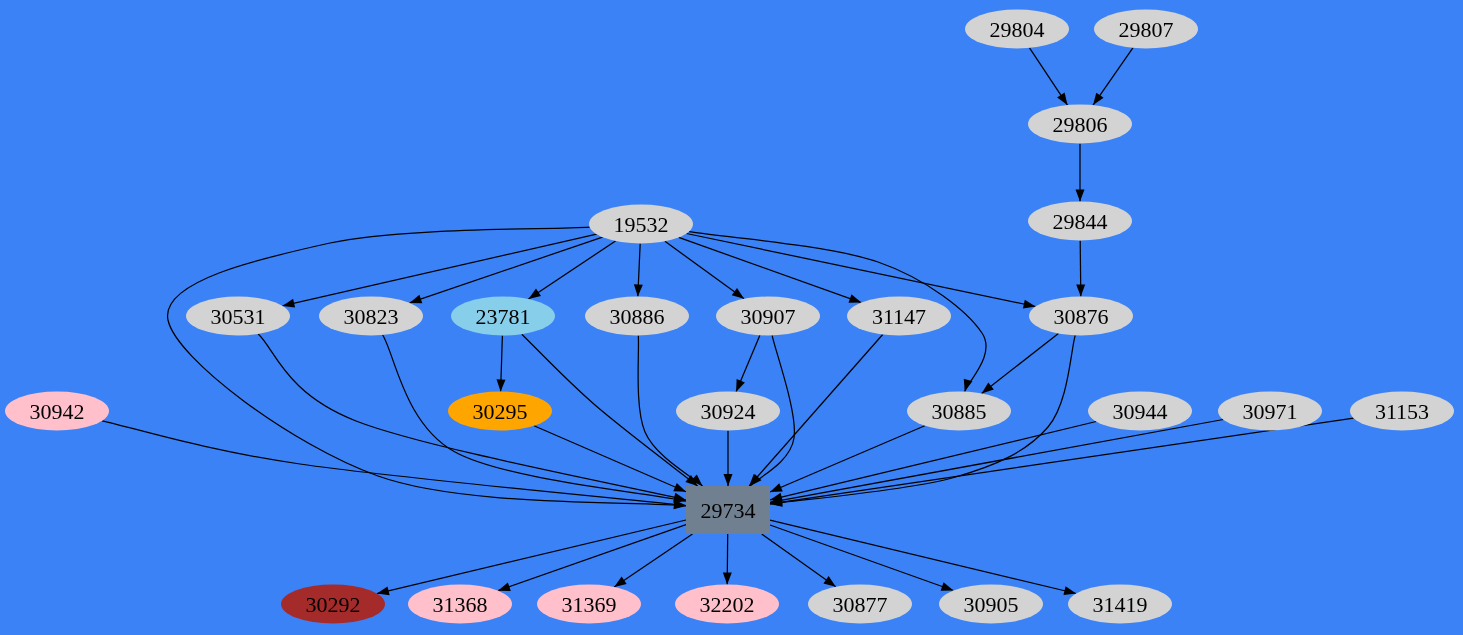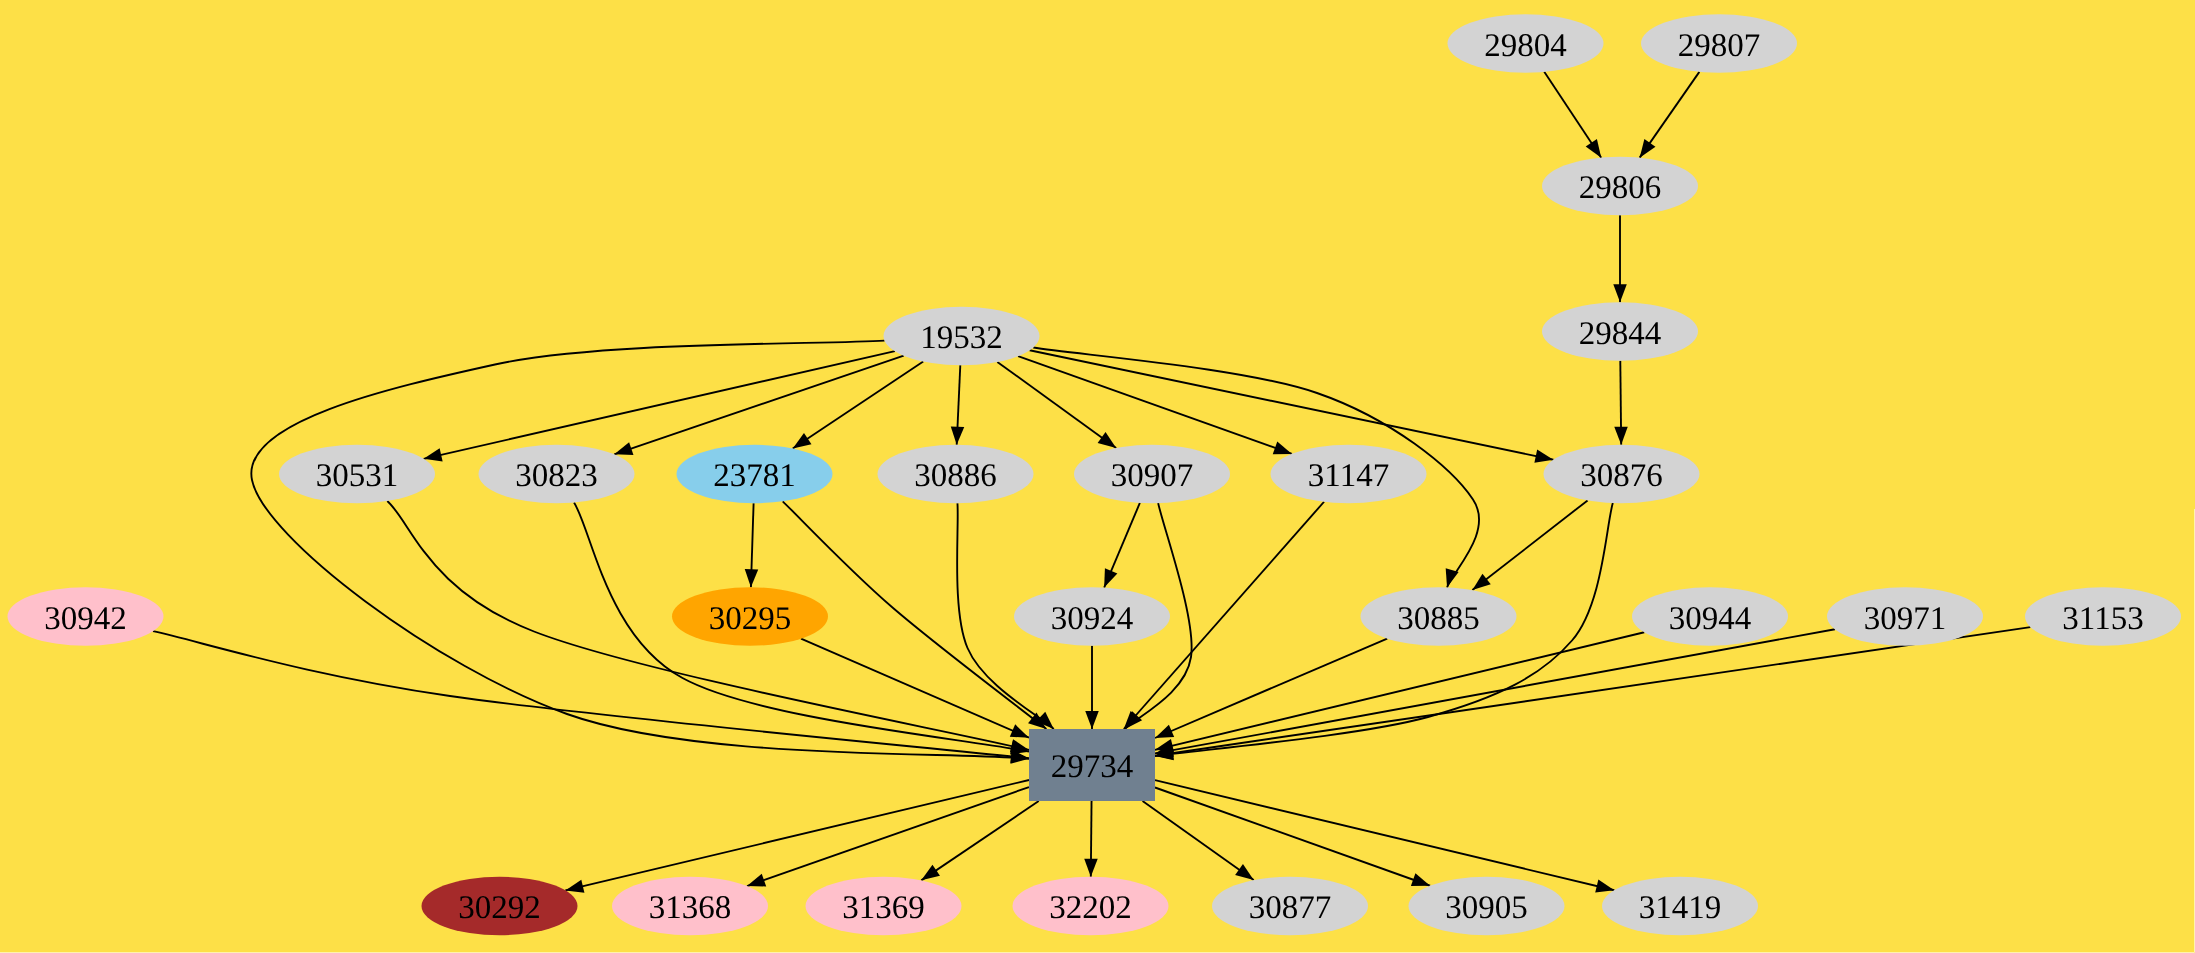--- a/index.html
+++ b/index.html
@@ -1,19 +1,19 @@
 <!DOCTYPE html>
 <html><head>
 <meta charset="utf-8">
 <style>
   html,body{margin:0;padding:0;background:#ffffff;}
   .stage{
     position:relative;
     width:1463px;height:635px;
-    background:#fde047;
+    background:#3b82f6;
     font-family:"Liberation Serif","DejaVu Serif",serif;
     overflow:hidden;
   }
   .edge{fill:none;stroke-width:1.25;}
   .node-shape{stroke:none;}
   .node-label{
     font-family:"Liberation Serif","DejaVu Serif",serif;
     font-size:22px;
     text-anchor:middle;
   }

